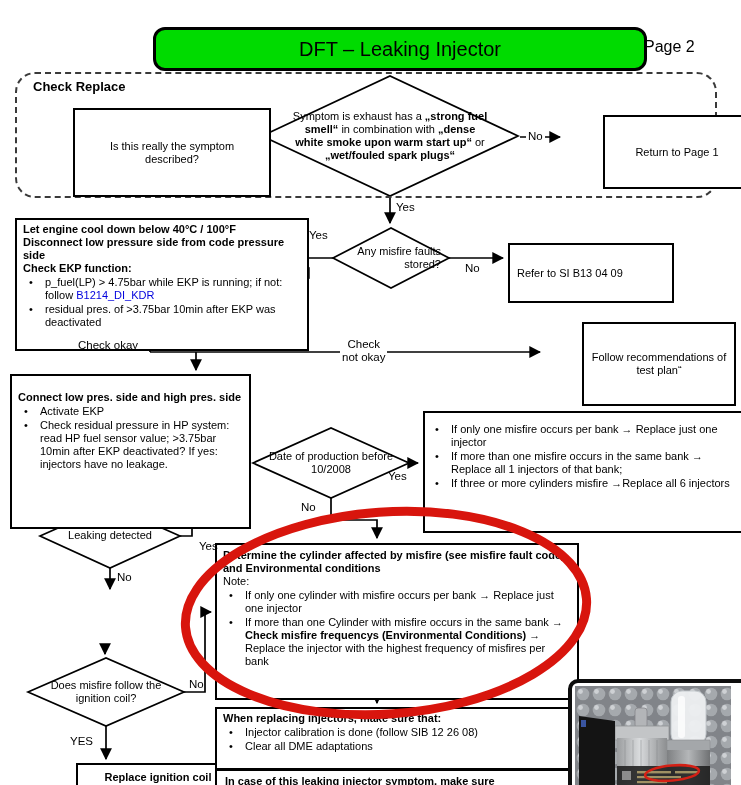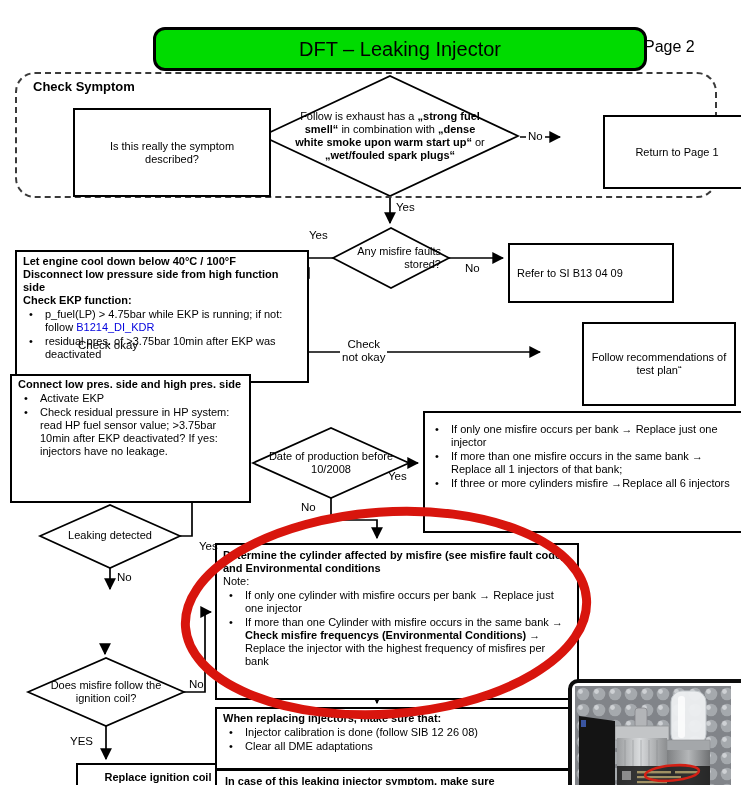--- a/index.html
+++ b/index.html
@@ -68,57 +68,57 @@
       <polyline points="184,692 205,692 205,612 211,612" marker-end="url(#ah)"></polyline>
     </g>
   </svg>
 
   <div id="title-banner" class="center">
     <span>DFT – Leaking Injector</span>
   </div>
   <div id="page-label">Page 2</div>
 
   <div id="symptom-region"></div>
-  <div id="symptom-heading">Check Symptom</div>
+  <div id="symptom-heading">Check Replace</div>
 
   <div class="box center pad" style="left:35px;top:108px;width:180px;height:57px;">
     <span>Is this really the symptom described?</span>
   </div>
 
   <div class="dtext" style="left:291px;top:86px;width:198px;height:100px;">
-    <span><span>Follow is exhaust has a </span><span class="b">„strong fuel smell“</span><span> in combination with </span><span class="b">„dense white smoke upon warm start up“</span><span> or </span><span class="b">„wet/fouled spark plugs“</span></span>
+    <span><span>Symptom is exhaust has a </span><span class="b">„strong fuel smell“</span><span> in combination with </span><span class="b">„dense white smoke upon warm start up“</span><span> or </span><span class="b">„wet/fouled spark plugs“</span></span>
   </div>
 
   <div class="box center pad" style="left:565px;top:115px;width:130px;height:42px;">
     <span>Return to Page 1</span>
   </div>
 
   <div class="dtext" style="left:341px;top:234px;width:100px;height:48px;text-align:right;">Any misfire faults stored?</div>
 
   <div class="box pad" style="left:508px;top:243px;width:148px;height:28px;display:flex;align-items:center;">
     <span>Refer to SI B13 04 09</span>
   </div>
 
-  <div class="box" style="left:15px;top:218px;width:278px;height:123px;padding:3px 6px;margin-top:32px;">
+  <div class="box" style="left:15px;top:218px;width:278px;height:123px;padding:3px 6px;">
     <div class="b">Let engine cool down below 40°C / 100°F</div>
-    <div class="b">Disconnect low pressure side from high function side</div>
+    <div class="b">Disconnect low pressure side from code pressure side</div>
     <div class="b">Check EKP function:</div>
     <div class="bullet">
       <span><span>p_fuel(LP) &gt; 4.75bar while EKP is running; if not: follow </span><span class="link">B1214_DI_KDR</span></span>
     </div>
     <div class="bullet">
       <span>residual pres. of &gt;3.75bar 10min after EKP was deactivated</span>
     </div>
   </div>
 
   <div class="box center pad" style="left:544px;top:322px;width:136px;height:52px;">
     <span>Follow recommendations of test plan“</span>
   </div>
 
-  <div class="box" style="left:10px;top:374px;width:225px;height:121px;padding:2px 6px;">
+  <div class="box" style="left:10px;top:374px;width:225px;height:121px;padding:15px 6px;">
     <div class="b">Connect low pres. side and high pres. side</div>
     <div class="bullet">
         <span>Activate EKP</span>
       </div>
     <div class="bullet">
         <span>Check residual pressure in HP system: read HP fuel sensor value; &gt;3.75bar 10min after EKP deactivated? If yes: injectors have no leakage.</span>
       </div>
   </div>
 
   <div class="dtext" style="left:266px;top:437px;width:130px;height:52px;">Date of production before 10/2008</div>

